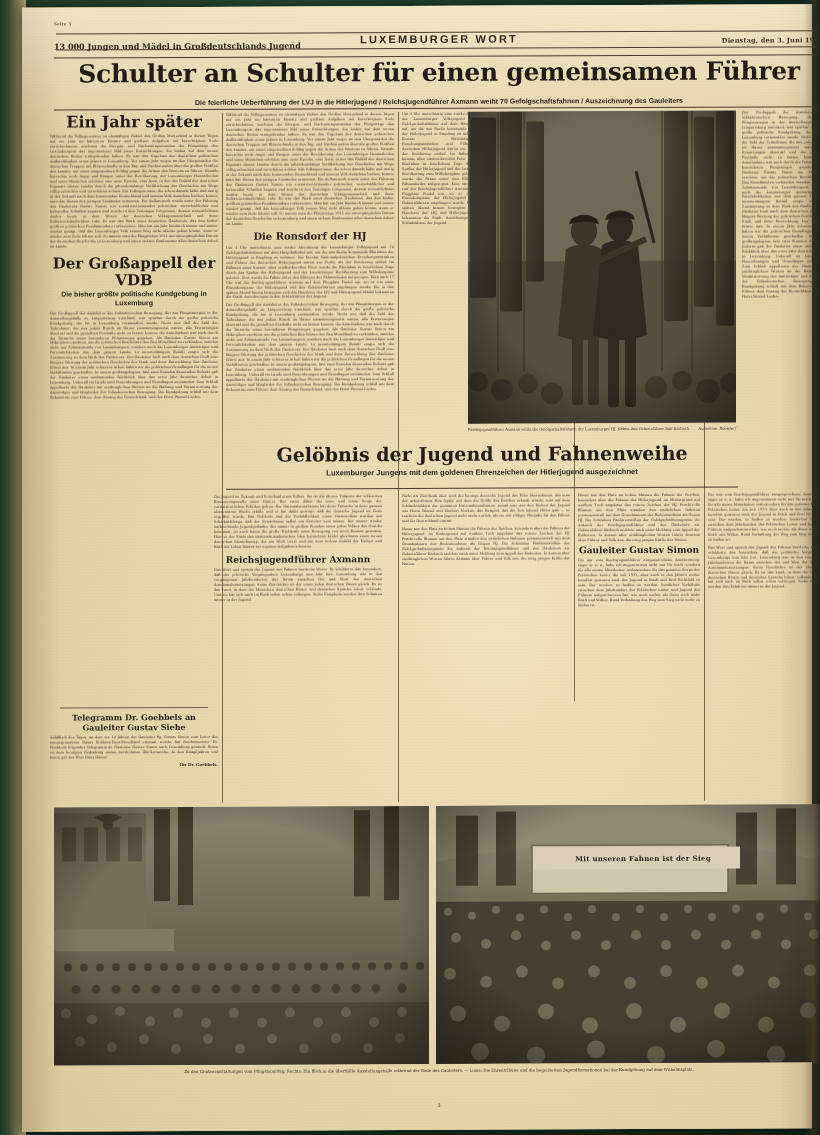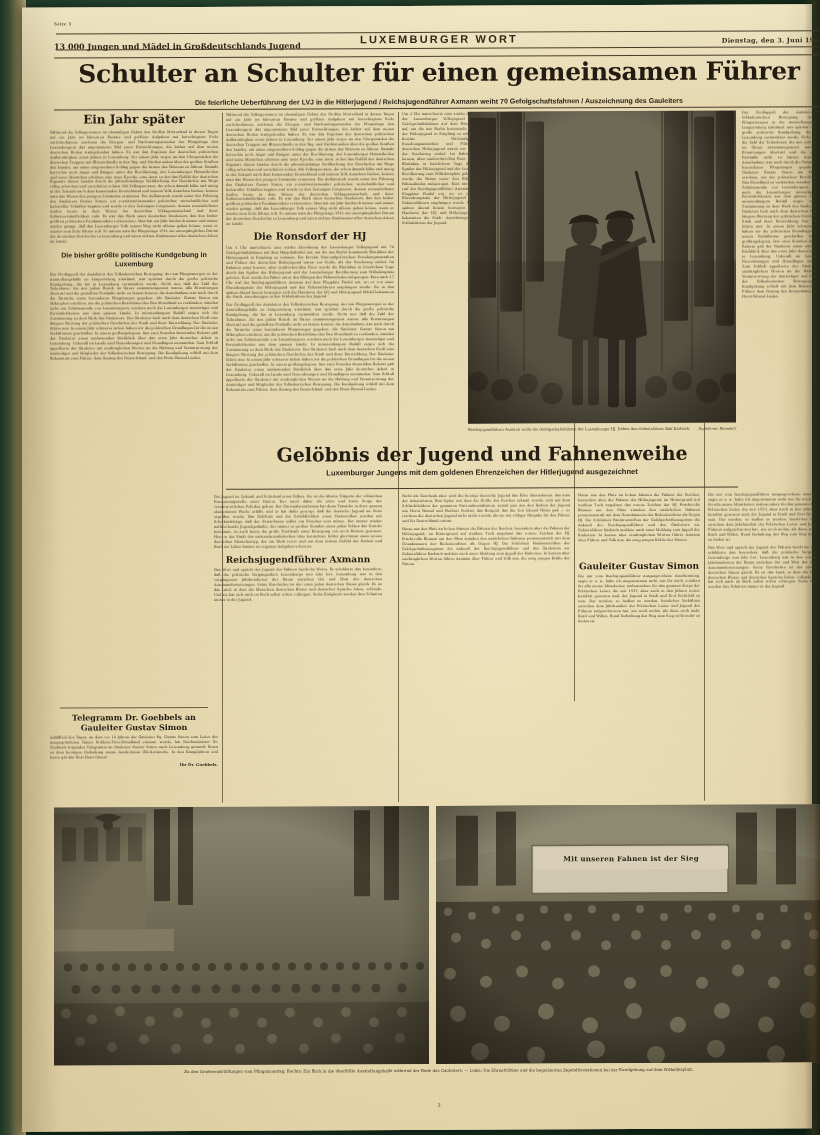--- a/index.html
+++ b/index.html
@@ -45,21 +45,21 @@
   
   .col{position:absolute;top:96px;}
   .c1{left:2px;width:168px;}
   .c2{left:178px;width:168px;}
   .c3{left:354px;width:168px;}
   .c4{left:530px;width:122px;}
   .vrule{position:absolute;top:96px;width:0;border-left:.6px solid #7a6a4c;}
   
   .hd{font-family:"DejaVu Serif",serif;font-weight:bold;text-align:center;color:#241d13;line-height:1.15;}
   .hd-lg{font-size:16px;}
-  .hd-md{font-size:12px;}
+  .hd-md{font-size:16px;}
   .hd-sm{font-size:9px;}
   .sub{font-family:"Liberation Sans",sans-serif;font-weight:bold;text-align:center;font-size:7px;color:#2d2518;line-height:1.25;}
   .body{font-family:"DejaVu Serif",serif;font-size:3.5px;line-height:1.42;text-align:justify;color:#3a3024;
     hyphens:auto;}
   .body.blur{filter:blur(.22px);}
   .sig{font-family:"DejaVu Serif",serif;font-size:4px;font-weight:bold;text-align:right;color:#332b1e;margin-top:2px;}
   .hrule{border-top:.6px solid #6d5d42;margin:4px 10px;}
   
   .photo{position:absolute;background:#6d6450;overflow:hidden;}
   .photo .px{position:absolute;inset:0;}
@@ -97,20 +97,21 @@
       <div class="vrule" style="left:174px;height:690px;"></div>
       <div class="vrule" style="left:350px;height:690px;"></div>
       <div class="vrule" style="left:526px;height:690px;top:330px;height:356px;"></div>
       <div class="vrule" style="left:656px;height:690px;"></div>
 
       <div class="col c1">
         <div class="hd hd-md">Ein Jahr später</div>
         <div class="body blur" style="margin-top:3px;">Während die Volksgenossen im ehemaligen Gebiet des Großen Mutterland in diesen Tagen auf ein Jahr im härtesten Einsatz und größten Aufgaben mit berechtigtem Stolz zurückschauen, zeichnen die Morgen- und Nachmittagsstunden der Pfingsttage den Luxemburgern das imposanteste Bild jener Entwicklungen, die bisher auf dem neuen deutschen Boden stattgefunden haben. Es war das Ergebnis der deutschen politischen Aufbautätigkeit eines Jahres in Luxemburg. Vor einem Jahr wogte an den Ufergestaden die deutschen Truppen mit Blitzeschnelle in den Tag- und Nachtstunden über die großen Straßen des Landes, um einen eingeweihten Schlag gegen die Armee des Westens zu führen. Damals herrschte noch Angst und Bangen unter der Bevölkerung, der Luxemburger Heimatboden und seine Menschen erlebten eine neue Epoche, eine Aera, in der das Gefühl der deutschen Eigenart dieses Landes durch die jahrzehntelange Verfälschung der Geschichte am Wege völlig erloschen und verschüttet schien. Mit Volksgenossen, die schon damals kühn und mutig in der Zukunft nach dem kommenden Deutschland und seinem Volk Ausschau hielten, konnte man das Wesen des jetzigen Zustandes ermessen. Ein Aufbauwerk wurde unter der Führung des Gauleiters Gustav Simon, ein vorwärtsstürmender politischer, wirtschaftlicher und kultureller Schaffen begann und wurde in den Zeitungen fortgesetzt, dessen wesentlichstes Antlitz heute in dem Wesen der deutschen Volksgemeinschaft und ihrer Selbstverständlichkeit ruht. Es war das Werk eines deutschen Gauleiters, das den bisher größten politischen Fundamentbau vorbereitete. Man hat ein Jahr hindurch immer und immer wieder gesagt, daß das Luxemburger Volk seinen Weg nicht alleine gehen könne, wenn er wieder zum Ziele führen soll. So nannte man die Pfingsttage 1941 ein unvergängliches Datum der deutschen Geschichte in Luxemburg und einen stolzen Gradmesser aller deutschen Arbeit im Lande.</div>
 
         <div style="height:6px"></div>
+        <div class="hd hd-lg" style="font-size:15px;">Der Großappell der VDB</div>
         <div class="sub" style="margin-top:1px;">Die bisher größte politische Kundgebung in Luxemburg</div>
         <div class="body blur" style="margin-top:3px;">Der Großappell der Amtsleiter des Volksdeutschen Bewegung, der am Pfingstmorgen in der Ausstellungshalle zu Limpertsberg stattfand, war spürbar durch die große politische Kundgebung, die bis in Luxemburg veranstaltet wurde. Nicht nur, daß die Zahl der Teilnehmer, die aus jedem Bezirk im Gauer zusammengesetzt waren, alle Erwartungen übertraf und die gestellten Festhalle nicht zu fassen konnte; die Anteilnahme war auch durch die Tatsache eines besonderen Pfingstzuges gegeben. Als Gauleiter Gustav Simon am Mikrophon erschien, um die politischen Beschlüsse des Gau Moselland zu verkünden, standen nicht nur Zehntausende von Luxemburgern, sondern auch die Luxemburger Amtsträger und Persönlichkeiten aus dem ganzen Lande. In minutenlangem Beifall zeigte sich die Zustimmung zu dem Werk des Gauleiters. Der Gauleiter hielt nach dem deutschen Gruß eine längere Wertung der politischen Geschichte der Stadt und ihrer Entwicklung. Der Gauleiter führte aus: In einem Jahr schwerer Arbeit haben wir die politischen Grundlagen für die neuen Verhältnisse geschaffen. In einem großangelegten, fast zwei Stunden dauernden Referat gab der Gauleiter einen umfassenden Rückblick über das erste Jahr deutscher Arbeit in Luxemburg. Ueberall im Lande sind Neuordnungen und Grundlagen entstanden. Zum Schluß appellierte der Gauleiter mit eindringlichen Worten an die Haltung und Verantwortung der Amtsträger und Mitglieder der Volksdeutschen Bewegung. Die Kundgebung schloß mit dem Bekenntnis zum Führer, dem Gesang des Deutschland- und des Horst-Wessel-Liedes.</div>
       </div>
 
       <div class="col c2">
         <div class="body blur">Während die Volksgenossen im ehemaligen Gebiet des Großen Mutterland in diesen Tagen auf ein Jahr im härtesten Einsatz und größten Aufgaben mit berechtigtem Stolz zurückschauen, zeichnen die Morgen- und Nachmittagsstunden der Pfingsttage den Luxemburgern das imposanteste Bild jener Entwicklungen, die bisher auf dem neuen deutschen Boden stattgefunden haben. Es war das Ergebnis der deutschen politischen Aufbautätigkeit eines Jahres in Luxemburg. Vor einem Jahr wogte an den Ufergestaden die deutschen Truppen mit Blitzeschnelle in den Tag- und Nachtstunden über die großen Straßen des Landes, um einen eingeweihten Schlag gegen die Armee des Westens zu führen. Damals herrschte noch Angst und Bangen unter der Bevölkerung, der Luxemburger Heimatboden und seine Menschen erlebten eine neue Epoche, eine Aera, in der das Gefühl der deutschen Eigenart dieses Landes durch die jahrzehntelange Verfälschung der Geschichte am Wege völlig erloschen und verschüttet schien. Mit Volksgenossen, die schon damals kühn und mutig in der Zukunft nach dem kommenden Deutschland und seinem Volk Ausschau hielten, konnte man das Wesen des jetzigen Zustandes ermessen. Ein Aufbauwerk wurde unter der Führung des Gauleiters Gustav Simon, ein vorwärtsstürmender politischer, wirtschaftlicher und kultureller Schaffen begann und wurde in den Zeitungen fortgesetzt, dessen wesentlichstes Antlitz heute in dem Wesen der deutschen Volksgemeinschaft und ihrer Selbstverständlichkeit ruht. Es war das Werk eines deutschen Gauleiters, das den bisher größten politischen Fundamentbau vorbereitete. Man hat ein Jahr hindurch immer und immer wieder gesagt, daß das Luxemburger Volk seinen Weg nicht alleine gehen könne, wenn er wieder zum Ziele führen soll. So nannte man die Pfingsttage 1941 ein unvergängliches Datum der deutschen Geschichte in Luxemburg und einen stolzen Gradmesser aller deutschen Arbeit im Lande.</div>
         <div style="height:4px"></div>
         <div class="hd hd-sm" style="font-size:10px;">Die Ronsdorf der HJ</div>
         <div class="body blur" style="margin-top:3px;">Um 4 Uhr marschierte eine starke Abordnung der Luxemburger Volksjugend mit 70 Gefolgschaftsfahnen auf dem Hauptbahnhof auf, um die aus Berlin kommende Blutfahne der Hitlerjugend in Empfang zu nehmen. Die Kortäst Nationalpolitischen Erziehungsanstalten und Führer der deutschen Hitlerjugend waren zur Stelle, als der Sonderzug einlief. Im Rahmen einer kurzen, aber eindrucksvollen Feier wurde die Blutfahne in feierlichem Zuge durch das Spalier der Hitlerjugend und der Luxemburger Bevölkerung zum Wilhelmsplatz geleitet. Dort wurde die Fahne unter den Klängen des Fahnenliedes aufgezogen. Kein nach 17 Uhr traf der Reichsjugendführer Axmann auf dem Flugplatz Findel ein, wo er von einer Ehrenkompanie der Hitlerjugend und den Gebietsführern empfangen wurde. Sie in den späten Abend hinein bewegten sich die Hunderte der LVJ und Hitlerjugend Mädel bekannten die Stadt. Anordnungen in den Schlafstätten der Jugend.</div>
         <div class="body blur" style="margin-top:3px;">Der Großappell der Amtsleiter des Volksdeutschen Bewegung, der am Pfingstmorgen in der Ausstellungshalle zu Limpertsberg stattfand, war spürbar durch die große politische Kundgebung, die bis in Luxemburg veranstaltet wurde. Nicht nur, daß die Zahl der Teilnehmer, die aus jedem Bezirk im Gauer zusammengesetzt waren, alle Erwartungen übertraf und die gestellten Festhalle nicht zu fassen konnte; die Anteilnahme war auch durch die Tatsache eines besonderen Pfingstzuges gegeben. Als Gauleiter Gustav Simon am Mikrophon erschien, um die politischen Beschlüsse des Gau Moselland zu verkünden, standen nicht nur Zehntausende von Luxemburgern, sondern auch die Luxemburger Amtsträger und Persönlichkeiten aus dem ganzen Lande. In minutenlangem Beifall zeigte sich die Zustimmung zu dem Werk des Gauleiters. Der Gauleiter hielt nach dem deutschen Gruß eine längere Wertung der politischen Geschichte der Stadt und ihrer Entwicklung. Der Gauleiter führte aus: In einem Jahr schwerer Arbeit haben wir die politischen Grundlagen für die neuen Verhältnisse geschaffen. In einem großangelegten, fast zwei Stunden dauernden Referat gab der Gauleiter einen umfassenden Rückblick über das erste Jahr deutscher Arbeit in Luxemburg. Ueberall im Lande sind Neuordnungen und Grundlagen entstanden. Zum Schluß appellierte der Gauleiter mit eindringlichen Worten an die Haltung und Verantwortung der Amtsträger und Mitglieder der Volksdeutschen Bewegung. Die Kundgebung schloß mit dem Bekenntnis zum Führer, dem Gesang des Deutschland- und des Horst-Wessel-Liedes.</div>
@@ -213,31 +214,31 @@
         <div class="body blur">Die Jugend ist Zukunft und Schicksal eines Volkes. Sie ist die älteste Trägerin der völkischen Erneuerungswelle einer Nation. Der zweit daher die erste und letzte Sorge der verantwortlichen Politiker gelten. Der Nationalsozialismus hat diese Tatsache in ihrer ganzen elementaren Wucht erfaßt, und er hat dafür gesorgt, daß die deutsche Jugend im Geist ergriffen wurde. Das Gelöbnis und die Vorbildlichkeit eines Staatsvolkes wurden mit Schicksalsfrage, daß der Erwachsene selbst ein Erzieher sein müsse. Der immer wieder aufbrechende Jugendgedanke, der immer in großen Stunden eines jeden Volkes das Gesicht bestimmt, ist auch heute die große Triebkraft einer Bewegung von noch Bestem gewesen. Hier in der Stadt des nationalsozialistischen Idee betrachtet, bildet gleichsam einen neuen deutschen Menschentyp, der ein Werk trotzt und mit dem stolzen Gefühl der Einheit und Kraft ins Leben hinaus zur eigenen Aufgaben schreitet.</div>
         <div class="hd hd-sm" style="font-size:9px;margin-top:5px;">Reichsjugendführer Axmann</div>
         <div class="body blur" style="margin-top:3px;">Das Wort und sprach der Jugend der Fahnen herrliche Worte. Er schilderte das besonders, daß die politische Vergangenheit Luxemburgs nun fehr fort. Luxemburg war in den vergangenen Jahrhunderten der Raum zwischen Ost und West der deutschen Auseinandersetzungen. Seine Geschichte ist der eines jeden deutschen Gaues gleich. Es ist das Land, in dem die Menschen deutschen Blutes und deutscher Sprache leben, vollends. Und sie hat sich nach im Buch selbst schon vollzogen. Siehe Einigkeits werden ihre Schatten immer in der Jugend.</div>
       </div>
       <div style="position:absolute;left:354px;top:478px;width:168px;">
         <div class="body blur">Nicht als Geschenk aber wird die heutige deutsche Jugend das Erbe übernehmen, das man der Arbeitslosen, Ihm Opfer, mit dem die Größe des Reiches erkauft wurde, ruht auf dem Schlachtfeldern der gesamten Nationalsozialismus, zumal jene aus den Reihen der Jugend wie Horst Wessel und Herbert Norkus, das Beispiel, das die Zeit lebend Hitler gab — so reichten die deutschen Jugend nicht mehr zurück, als sie mit völliger Hingabe für den Führer und für Deutschland eintrat.</div>
         <div class="body blur" style="margin-top:3px;">Hinzu aus den Platz an hohen Masten die Fahnen der Reiches, besonders aber die Fahnen der Hitlerjugend, im Hintergrund auf weißem Tuch angebaut das rotene Zeichen der HJ. Prachtvolle Blumen um den Platz standen den natürlichen Rahmen posaunenstraft mit dem Grundmauern der Bedeutendsten als Gegen HJ. Die Schönheit Fanfarenstößen der Gefolgschaftszeugnisse die Ankunft der Reichsjugendführer und des Gauleiters an. Gebietsführer Karbach meldete nach einer Meldung zum Appell der Einheiten. In kurzen aber eindringlichen Worten führte Axmann über Führer und Volk aus, die ewig jungen Kräfte der Nation.</div>
       </div>
       <div style="position:absolute;left:530px;top:478px;width:122px;">
         <div class="body blur">Hinzu aus den Platz an hohen Masten die Fahnen der Reiches, besonders aber die Fahnen der Hitlerjugend, im Hintergrund auf weißem Tuch angebaut das rotene Zeichen der HJ. Prachtvolle Blumen um den Platz standen den natürlichen Rahmen posaunenstraft mit dem Grundmauern der Bedeutendsten als Gegen HJ. Die Schönheit Fanfarenstößen der Gefolgschaftszeugnisse die Ankunft der Reichsjugendführer und des Gauleiters an. Gebietsführer Karbach meldete nach einer Meldung zum Appell der Einheiten. In kurzen aber eindringlichen Worten führte Axmann über Führer und Volk aus, die ewig jungen Kräfte der Nation.</div>
-        <div class="hd hd-sm" style="font-size:9px;margin-top:18px;">Gauleiter Gustav Simon</div>
+        <div class="hd hd-sm" style="font-size:9px;margin-top:2px;">Gauleiter Gustav Simon</div>
         <div class="body blur" style="margin-top:3px;">Die mir vom Reichsjugendführer ausgesprochene Anerkennung, sagte er u. a., habe ich angenommen nicht nur für mich, sondern für alle meine Mitarbeiter, insbesondere für das gesamte Korps der Politischen Leiter, die seit 1933, aber auch in den Jahren weiter bewährt gewesen sind, der Jugend in Stadt und Dorf Richtfeld zu sein. Der werden, so heißen es werden, herzlicher Verhältnis zwischen dem Jahrhundert der Politischen Leiter und Jugend des Führers aufgeschworen hat, wie noch nichts, als diese noch mehr Kraft und Willen, Bund Verhaltung des Weg zum Sieg nicht mehr zu finden ist.</div>
       </div>
       <div style="position:absolute;left:660px;top:478px;width:120px;">
         <div class="body blur">Die mir vom Reichsjugendführer ausgesprochene Anerkennung, sagte er u. a., habe ich angenommen nicht nur für mich, sondern für alle meine Mitarbeiter, insbesondere für das gesamte Korps der Politischen Leiter, die seit 1933, aber auch in den Jahren weiter bewährt gewesen sind, der Jugend in Stadt und Dorf Richtfeld zu sein. Der werden, so heißen es werden, herzlicher Verhältnis zwischen dem Jahrhundert der Politischen Leiter und Jugend des Führers aufgeschworen hat, wie noch nichts, als diese noch mehr Kraft und Willen, Bund Verhaltung des Weg zum Sieg nicht mehr zu finden ist.</div>
         <div class="body blur" style="margin-top:3px;">Das Wort und sprach der Jugend der Fahnen herrliche Worte. Er schilderte das besonders, daß die politische Vergangenheit Luxemburgs nun fehr fort. Luxemburg war in den vergangenen Jahrhunderten der Raum zwischen Ost und West der deutschen Auseinandersetzungen. Seine Geschichte ist der eines jeden deutschen Gaues gleich. Es ist das Land, in dem die Menschen deutschen Blutes und deutscher Sprache leben, vollends. Und sie hat sich nach im Buch selbst schon vollzogen. Siehe Einigkeits werden ihre Schatten immer in der Jugend.</div>
       </div>
 
       <div style="position:absolute;left:2px;top:686px;width:168px;">
         <div class="hrule"></div>
-        <div class="hd hd-sm" style="font-size:8px;line-height:1.25;">Telegramm Dr. Goebbels an Gauleiter Gustav Simon</div>
+        <div class="hd hd-sm" style="font-size:8px;line-height:1.25;">Telegramm Dr. Goebbels an Gauleiter Gustav Siehe</div>
         <div class="body blur" style="margin-top:3px;">Anläßlich des Tages, an dem vor 10 Jahren der Gauleiter Pg. Gustav Simon zum Leiter des neugegründeten Gaues Koblenz-Trier-Moselland ernannt wurde, hat Reichsminister Dr. Goebbels folgendes Telegramm an Gauleiter Gustav Simon nach Luxemburg gesandt: Ihnen zu dem heutigen Gedenktag meine herzlichsten Glückwünsche. In den Kampfjahren und heute gilt das Wort Ihres Gaues!</div>
         <div class="sig">Ihr Dr. Goebbels.</div>
       </div>
 
       <div class="photo" style="left:6px;top:790px;width:375px;height:258px;">
         <svg class="px" viewBox="0 0 375 258" preserveAspectRatio="none">
           <defs>
             <linearGradient id="g2" x1="0" y1="0" x2="0" y2="1">
               <stop offset="0%" stop-color="#8a866f"></stop>
                 <stop offset="55%" stop-color="#6a654f"></stop>
@@ -434,21 +435,21 @@
               <circle cx="372" cy="206" r="8"></circle>
             <circle cx="44" cy="246" r="9"></circle>
               <circle cx="100" cy="250" r="9"></circle>
               <circle cx="160" cy="244" r="9"></circle>
             <circle cx="220" cy="250" r="9"></circle>
               <circle cx="280" cy="244" r="9"></circle>
               <circle cx="340" cy="250" r="9"></circle>
           </g>
           <rect width="388" height="258" fill="url(#vig3)"></rect>
         </svg>
-        <div class="banner" style="left:98px;top:42px;width:194px;height:22px;font-size:7px;letter-spacing:.3px;">Mit unseren Fahnen ist der Sieg</div>
+        <div class="banner" style="left:98px;top:42px;width:194px;height:22px;font-size:7px;letter-spacing:.3px;padding-left:12px;">Mit unseren Fahnen ist der Sieg</div>
       </div>
 
       <div class="capc" style="position:absolute;left:6px;top:1052px;width:770px;">Zu den Großveranstaltungen vom Pfingstsonntag: Rechts: Ein Blick in die überfüllte Ausstellungshalle während der Rede des Gauleiters. — Links: Die Ehrentribüne und die begeisterten Jugendformationen bei der Kundgebung auf dem Wilhelmsplatz.</div>
 
       <div style="position:absolute;left:0;top:1086px;width:782px;text-align:center;font-size:5px;color:#5a4c36;font-family:'DejaVu Serif',serif;">3</div>
 
     </div>
   </div>
 
   <div class="pagefold"></div>

